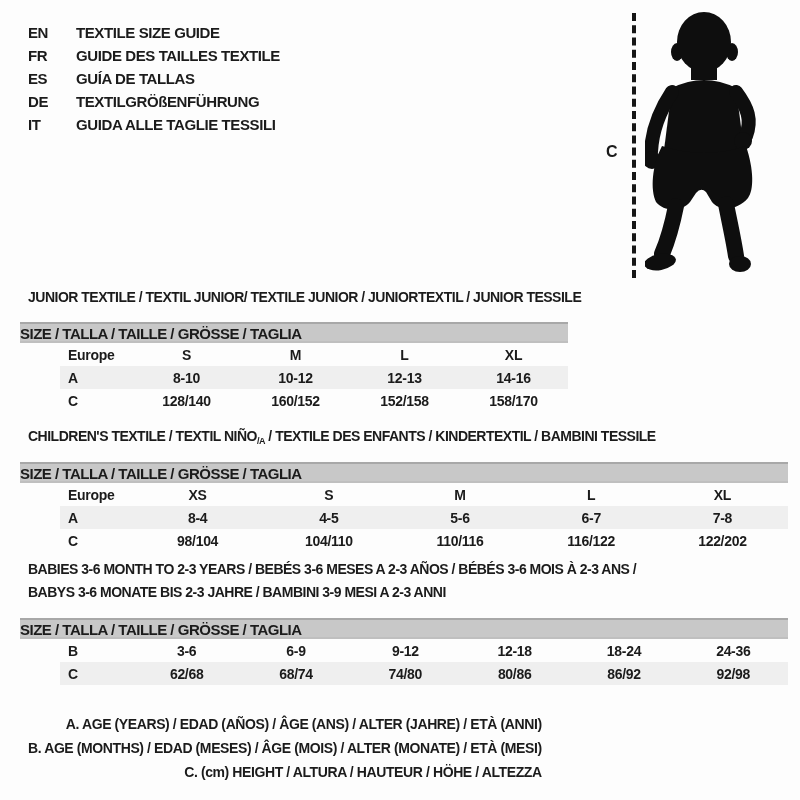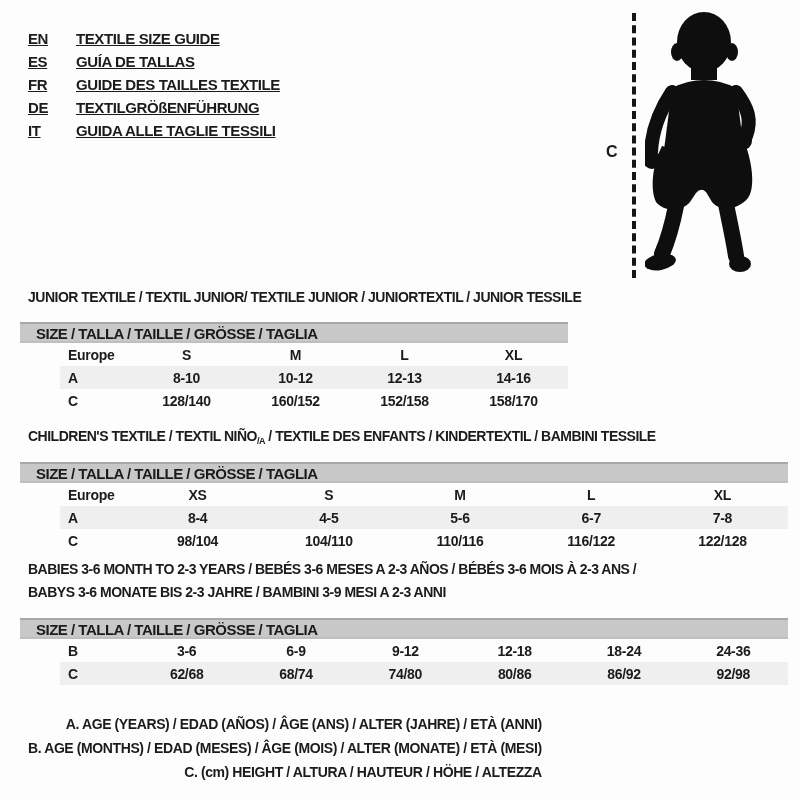--- a/index.html
+++ b/index.html
@@ -3,40 +3,40 @@
 <meta charset="utf-8">
 <style>
   html,body { margin:0; padding:0; background:#ffffff; }
   .page {
     position:relative; width:800px; height:800px; background:#fdfdfd;
     font-family:"Liberation Sans", sans-serif; font-weight:bold;
     color:#1b1b1b; overflow:hidden;
   }
   
   .lang-block { position:absolute; left:28px; top:24px; }
-  .lang-row { display:flex; height:23px; align-items:flex-end; font-size:15px; letter-spacing:-0.4px;text-decoration:underline; }
+  .lang-row { display:flex; height:23px; align-items:flex-start; font-size:15px; letter-spacing:-0.4px; }
   .lang-code { width:48px; }
   .lang-title { white-space:nowrap; }
 
   
   .dash-line { position:absolute; left:632px; top:13px; height:265px; width:0; border-left:4px dashed #161616; }
   .c-label { position:absolute; left:606px; top:143px; font-size:16px; }
   .silhouette { position:absolute; left:645px; top:10px; }
 
   
   .section-heading { position:absolute; left:28px; font-size:14px; letter-spacing:-0.5px; white-space:nowrap; }
   .section-heading .subscript { font-size:9px; vertical-align:-3px; }
   .heading-line { display:block; height:23px; }
 
   
   .tbl { position:absolute; left:20px; font-size:14px; letter-spacing:-0.3px; }
   .tbl-header {
     height:21px; line-height:19px; background:#c8c8c8;
     border-top:2px solid #a8a8a8; border-bottom:2px solid #bfbfbf;
-    padding-left:16px; font-size:15px; letter-spacing:-0.5px; box-sizing:border-box;
+    padding-left:0; font-size:15px; letter-spacing:-0.5px; box-sizing:border-box;
   }
   .tr { display:flex; height:23px; align-items:center;margin-left:40px; }
   .tr.shaded { background:#efefef; }
   .td { flex:1; text-align:center; white-space:nowrap; }
   .td.lbl { flex:0 0 72px; text-align:left; padding-left:8px; box-sizing:border-box; }
 
   
   .notes { position:absolute; left:28px; top:712px; font-size:14px; letter-spacing:-0.4px; }
   .note-line { display:block; height:24px; line-height:24px; white-space:nowrap;text-align:right; }
 </style>
@@ -44,26 +44,26 @@
 <body>
 
 <div class="page">
 
   <div class="lang-block">
     <div class="lang-row">
       <span class="lang-code">EN</span>
       <span class="lang-title">TEXTILE SIZE GUIDE</span>
     </div>
     <div class="lang-row">
+      <span class="lang-code">FR</span>
+      <span class="lang-title">GUIDE DES TAILLES TEXTILE</span>
+    </div>
+    <div class="lang-row">
       <span class="lang-code">ES</span>
       <span class="lang-title">GUÍA DE TALLAS</span>
-    </div>
-    <div class="lang-row">
-      <span class="lang-code">FR</span>
-      <span class="lang-title">GUIDE DES TAILLES TEXTILE</span>
     </div>
     <div class="lang-row">
       <span class="lang-code">DE</span>
       <span class="lang-title">TEXTILGRÖßENFÜHRUNG</span>
     </div>
     <div class="lang-row">
       <span class="lang-code">IT</span>
       <span class="lang-title">GUIDA ALLE TAGLIE TESSILI</span>
     </div>
   </div>
@@ -142,21 +142,21 @@
       <span class="td">5-6</span>
       <span class="td">6-7</span>
       <span class="td">7-8</span>
     </div>
     <div class="tr">
       <span class="td lbl">C</span>
       <span class="td">98/104</span>
       <span class="td">104/110</span>
       <span class="td">110/116</span>
       <span class="td">116/122</span>
-      <span class="td">122/128</span>
+      <span class="td">122/202</span>
     </div>
   </div>
 
   <div class="section-heading" style="top:561px">
     <span class="heading-line">BABIES 3-6 MONTH TO 2-3 YEARS / BEBÉS 3-6 MESES A 2-3 AÑOS / BÉBÉS 3-6 MOIS À 2-3 ANS /</span>
     <span class="heading-line">BABYS 3-6 MONATE BIS 2-3 JAHRE / BAMBINI 3-9 MESI A 2-3 ANNI</span>
   </div>
   <div class="tbl" style="top:618px; width:768px">
     <div class="tbl-header">SIZE / TALLA / TAILLE / GRÖSSE / TAGLIA</div>
     <div class="tr">

